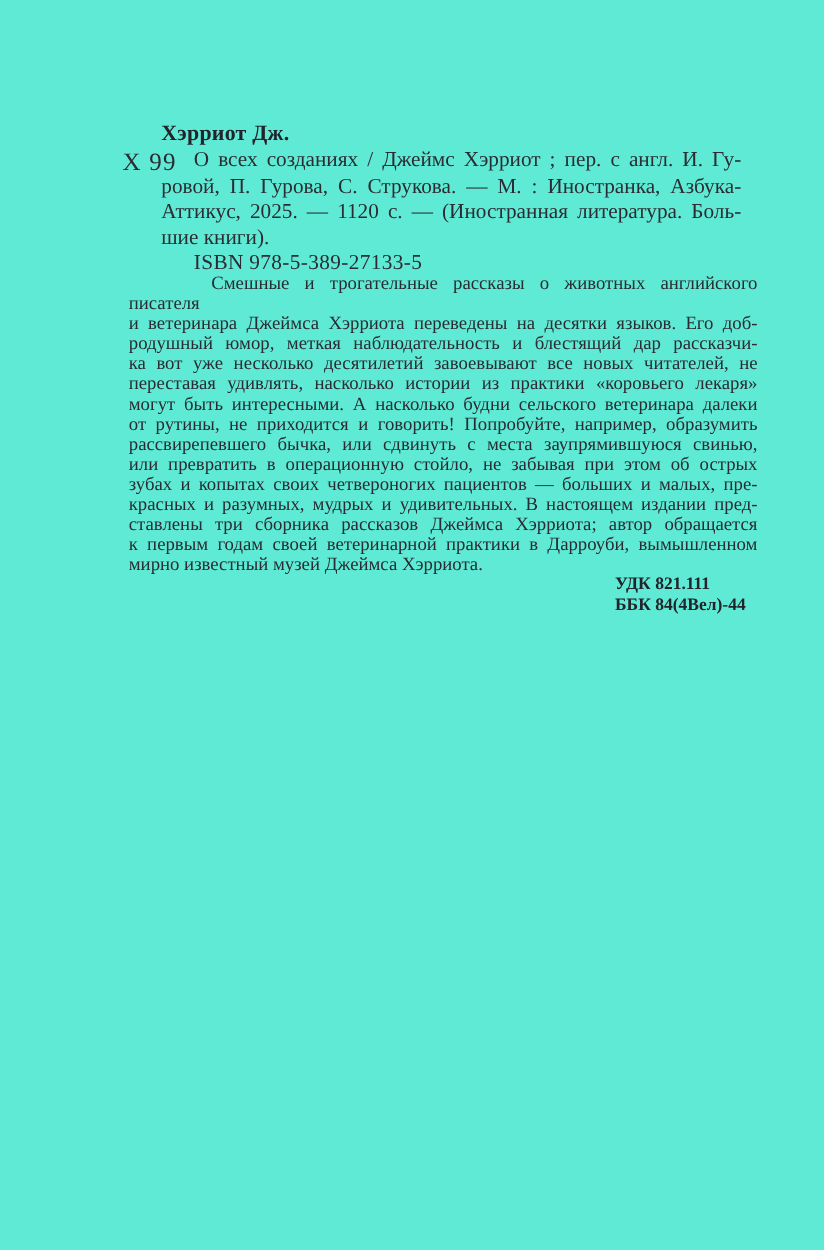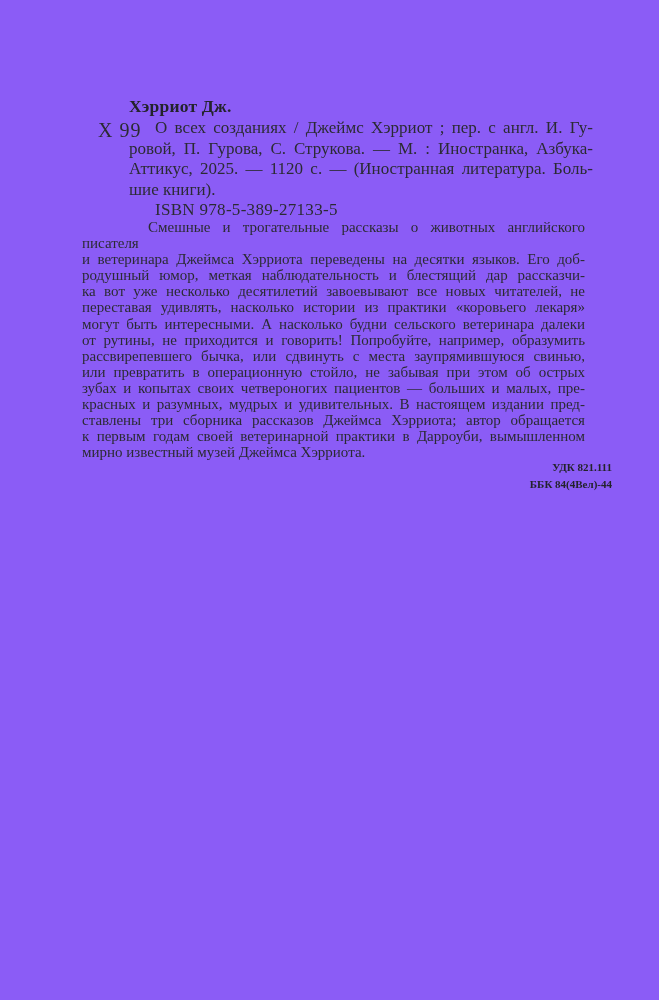--- a/index.html
+++ b/index.html
@@ -4,21 +4,21 @@
 <style>
   html,body{margin:0;padding:0;}
   body{
     background:#e8e8e8;
     font-family:"Liberation Serif","DejaVu Serif",serif;
   }
   #page{
     position:relative;
     width:659px;height:1000px;
     margin:0 auto;
-    background:#8b5cf6;
+    background:#5eead4;
     color:#2b2b33;
     overflow:hidden;
   }
   .abs{position:absolute;}
   
   #author{
     left:129px;top:96px;width:300px;
     font-size:17.5px;font-weight:bold;color:#23232b;
     letter-spacing:.2px;
   }
@@ -38,33 +38,33 @@
   }
   #biblio .bline.first{text-indent:26px;}
   #biblio .bline.last{text-align-last:left;}
   
   #isbn{
     left:155px;top:200px;width:420px;
     font-size:17px;letter-spacing:.3px;
   }
   
   #annotation{
-    left:82px;top:219px;width:503px;
+    left:103px;top:219px;width:503px;
   }
   #annotation .aline{
     font-size:15px;line-height:16.1px;
     text-align:justify;text-align-last:justify;
   }
   #annotation .aline.first{text-indent:66px;}
   #annotation .aline.last{text-align-last:left;}
   
   #classification{
     left:492px;top:459px;width:120px;
-    font-size:11px;font-weight:bold;color:#23232b;
-    line-height:17px;white-space:nowrap;text-align:right;
+    font-size:14px;font-weight:bold;color:#23232b;
+    line-height:17px;white-space:nowrap;
   }
 </style>
 </head>
 <body>
 
 <div id="page">
 
   <div id="author" class="abs">Хэрриот Дж.</div>
 
   <div id="catalog-code" class="abs">Х 99</div>

